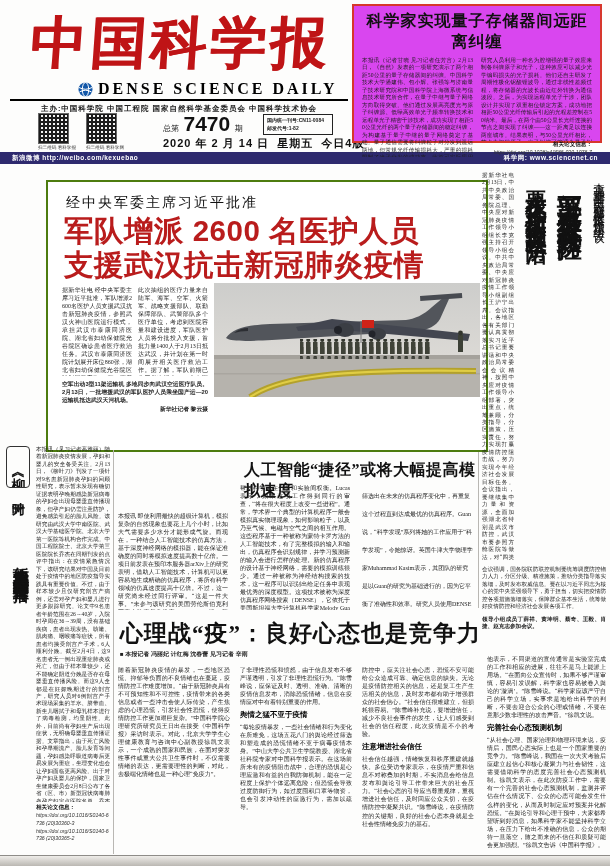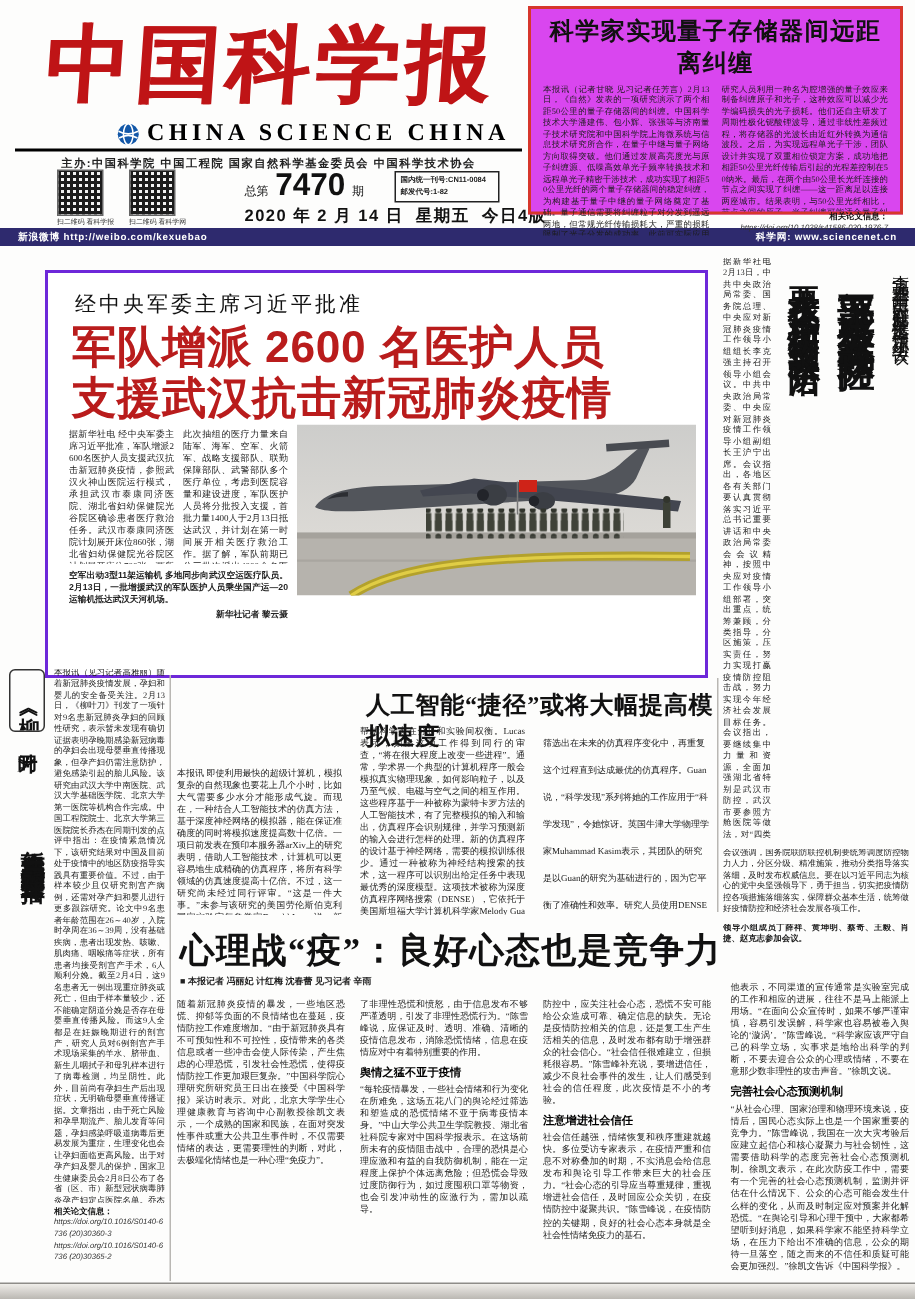--- a/index.html
+++ b/index.html
@@ -20,21 +20,21 @@
       repeating-linear-gradient(90deg,#1b1b1b 0 2px,#f2f2f2 2px 4px);border:1px solid #666;}
   .qr-label{font-size:4.6px;text-align:center;color:#333;margin-top:1px;}
   .issue-num{font-size:21px;font-weight:bold;letter-spacing:0;}
   .issue-small{font-size:8px;font-weight:normal;}
   .serial-box{border:1px solid #222;font-size:5px;line-height:1.5;padding:2px 3px;font-weight:bold;color:#222;}
   .dateline{font-size:11px;font-weight:bold;letter-spacing:1px;color:#111;}
   .navy{background:#2e2a6e;color:#fff;}
   .navy span{font-size:6.5px;font-weight:bold;letter-spacing:.5px;}
   
   .redbox{border:2px solid #d6372c;background:#d946ef;}
-  .bluebox{border:2px solid #6d28d9;background:#fff;}
+  .bluebox{border:2px solid #4d7c0f;background:#fff;margin-left:16px;}
   .q-title{font-size:16px;font-weight:bold;text-align:center;letter-spacing:1px;}
   .kicker{font-size:14px;letter-spacing:2px;color:#111;font-weight:500;}
   .mainhead{font-size:29.5px;font-weight:900;letter-spacing:.5px;color:#b91c1c;
             font-family:"Liberation Sans","DejaVu Sans",sans-serif;}
   .caption{font-size:5.8px;line-height:1.4;text-align:justify;word-break:break-all;font-weight:bold;color:#222;}
   .credit{font-size:5.8px;font-weight:bold;text-align:right;color:#222;margin-top:1px;}
   
   .v-kicker{font-size:11.5px;letter-spacing:2px;font-weight:500;}
   .v-head-a{font-size:25px;font-weight:900;letter-spacing:3.5px;}
   .v-head-b{font-size:21px;font-weight:900;letter-spacing:3.5px;}
@@ -64,21 +64,21 @@
 
   <div class="abs" style="left:78px;top:80px;display:flex;align-items:center;gap:5px;">
     <span style="display:inline-block;line-height:0;">
       <svg width="15" height="15" viewBox="0 0 15 15">
           <circle cx="7.5" cy="7.5" r="7" fill="#1257a8"></circle>
           <ellipse cx="7.5" cy="7.5" rx="3.2" ry="7" fill="none" stroke="#fff" stroke-width="1"></ellipse>
           <path d="M1,5.5 Q7.5,9 14,5.5" fill="none" stroke="#fff" stroke-width="1"></path>
           <path d="M1.4,10 Q7.5,6.5 13.6,10" fill="none" stroke="#fff" stroke-width="1"></path>
         </svg>
     </span>
-    <span class="en-title serif">CHINA SCIENCE CHINA</span>
+    <span class="en-title serif">DENSE SCIENCE DAILY</span>
   </div>
 
   <div class="abs" style="left:10px;top:99px;width:338px;height:2px;background:#000;"></div>
   <div class="abs org-line" style="left:10px;top:104px;width:338px;">主办:中国科学院 中国工程院 国家自然科学基金委员会 中国科学技术协会</div>
 
   <div class="abs" style="left:38px;top:113px;">
     <div class="qr"></div>
     <div class="qr-label">扫二维码 看科学报</div>
   </div>
   <div class="abs" style="left:86px;top:113px;">

